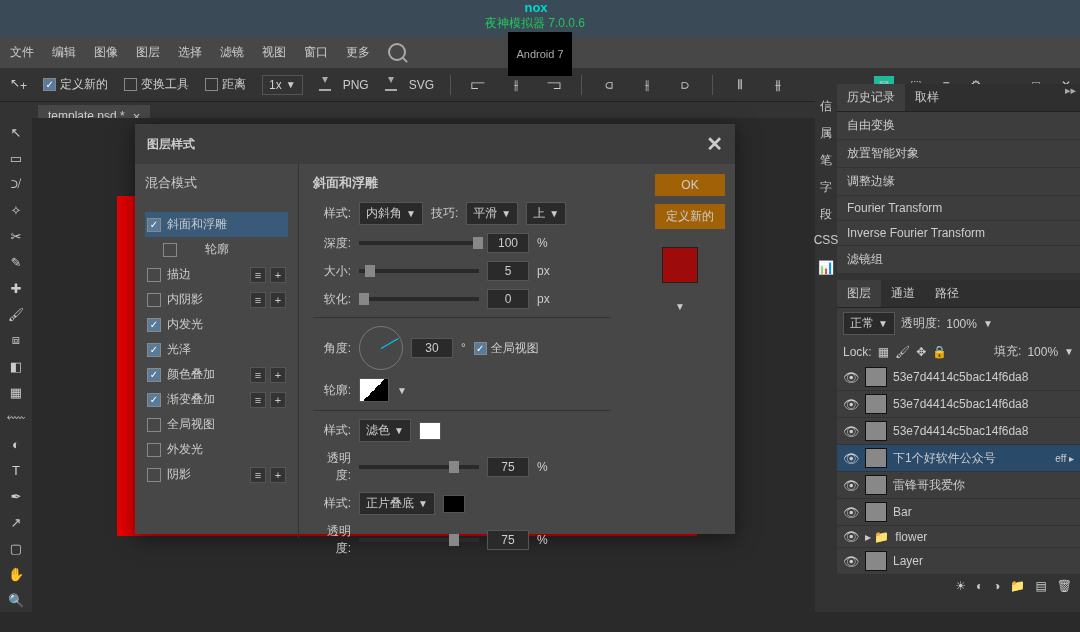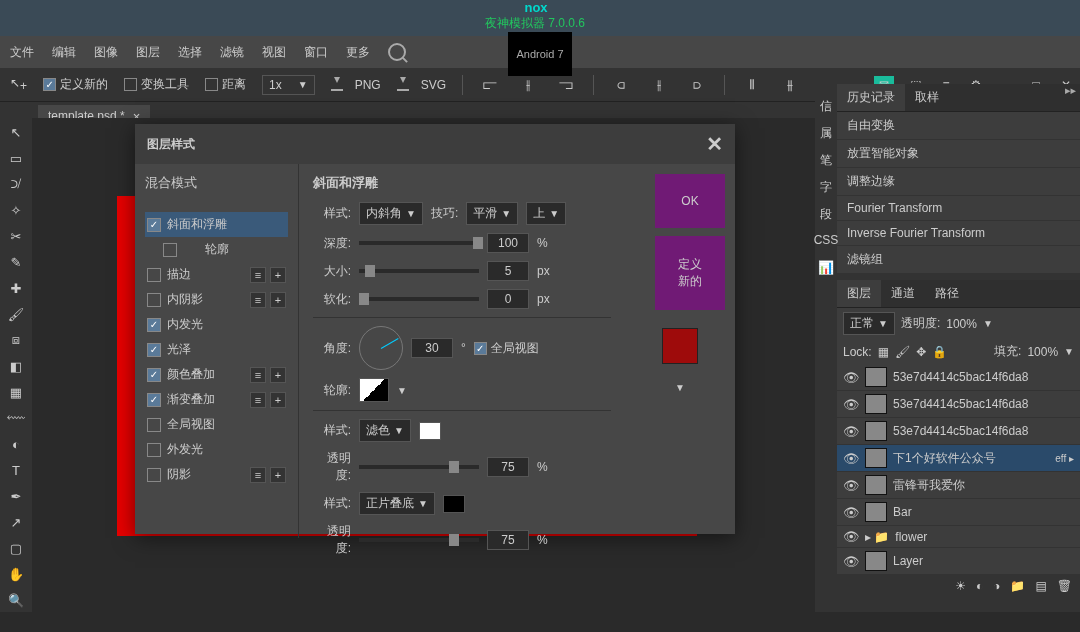--- a/index.html
+++ b/index.html
@@ -14,21 +14,21 @@
 .menubar{height:32px;background:#474747;display:flex;align-items:center;padding:0 10px;gap:18px;}
 .menu-item{cursor:pointer;}
 .search-icon{width:18px;height:18px;border:2px solid #aaa;border-radius:50%;position:relative;}
 .search-icon:after{content:"";position:absolute;width:6px;height:2px;background:#aaa;transform:rotate(45deg);bottom:-2px;right:-4px;}
 .toolbar{height:34px;background:#333;display:flex;align-items:center;padding:0 10px;gap:16px;border-bottom:1px solid #222;}
 .chk{display:flex;align-items:center;gap:4px;}
 .chk-box{width:13px;height:13px;border:1px solid #888;display:flex;align-items:center;justify-content:center;}
 .chk-box.on{background:#5a7a99;}
 .chk-box.on:after{content:"✓";color:#fff;font-size:10px;}
 .tb-sep{width:1px;height:20px;background:#555;}
-.tb-dd{border:1px solid #555;padding:2px 6px;display:flex;align-items:center;gap:16px;}
+.tb-dd{border:1px solid #555;padding:2px 6px;display:flex;align-items:center;gap:4px;}
 .tb-btn{display:flex;align-items:center;gap:12px;cursor:pointer;}
 .dl-icon{width:12px;height:12px;border-bottom:2px solid #aaa;position:relative;}
 .dl-icon:before{content:"";position:absolute;left:3px;top:-2px;width:0;height:0;border-left:3px solid transparent;border-right:3px solid transparent;border-top:6px solid #aaa;}
 .tabbar{height:28px;background:#333;display:flex;align-items:center;padding-left:38px;}
 .tab{background:#474747;padding:4px 10px;display:flex;align-items:center;gap:8px;}
 .tab-close{cursor:pointer;font-size:13px;}
 .left-tools{position:absolute;left:0;top:118px;width:32px;background:#333;display:flex;flex-direction:column;align-items:center;padding-top:4px;gap:6px;}
 .tool{width:22px;height:20px;display:flex;align-items:center;justify-content:center;cursor:pointer;color:#ccc;font-size:13px;}
 .color-swatch{width:20px;height:20px;background:#e60000;border:1px solid #000;margin-top:4px;}
 .canvas-area{position:absolute;left:32px;top:118px;right:265px;bottom:0;background:#2a2a2a;}
@@ -72,21 +72,21 @@
 .slider{flex:1;max-width:120px;height:4px;background:#2a2a2a;position:relative;}
 .slider-thumb{position:absolute;top:-4px;width:10px;height:12px;background:#888;}
 .num-input{width:42px;background:#2a2a2a;border:1px solid #555;padding:2px 4px;text-align:center;}
 .unit{width:20px;}
 .angle-dial{width:44px;height:44px;border:1px solid #777;border-radius:50%;position:relative;}
 .angle-hand{position:absolute;left:50%;top:50%;width:20px;height:1px;background:#0cf;transform-origin:left center;transform:rotate(-30deg);}
 .hr{height:1px;background:#333;margin:8px 0;}
 .contour-box{width:30px;height:24px;background:linear-gradient(135deg,#fff 50%,#000 50%);border:1px solid #555;}
 .color-box{width:22px;height:18px;border:1px solid #555;}
 .dlg-right{width:110px;padding:10px;}
-.dlg-btn{background:#701a75;padding:20px;text-align:center;margin-bottom:8px;cursor:pointer;margin-left:20px;}
+.dlg-btn{background:#a16207;padding:4px;text-align:center;margin-bottom:8px;cursor:pointer;margin-left:20px;}
 .preview-swatch{width:36px;height:36px;background:#9e0b0b;margin:18px auto;border:1px solid #222;}
 .arrow{font-size:10px;}
 .lock-icons{display:flex;gap:6px;align-items:center;}
 .statusbar{position:absolute;bottom:0;left:0;right:0;height:20px;background:#2a2a2a;}
 </style>
 </head>
 <body>
 
 <div class="titlebar">
   <span class="logo">nox</span>

